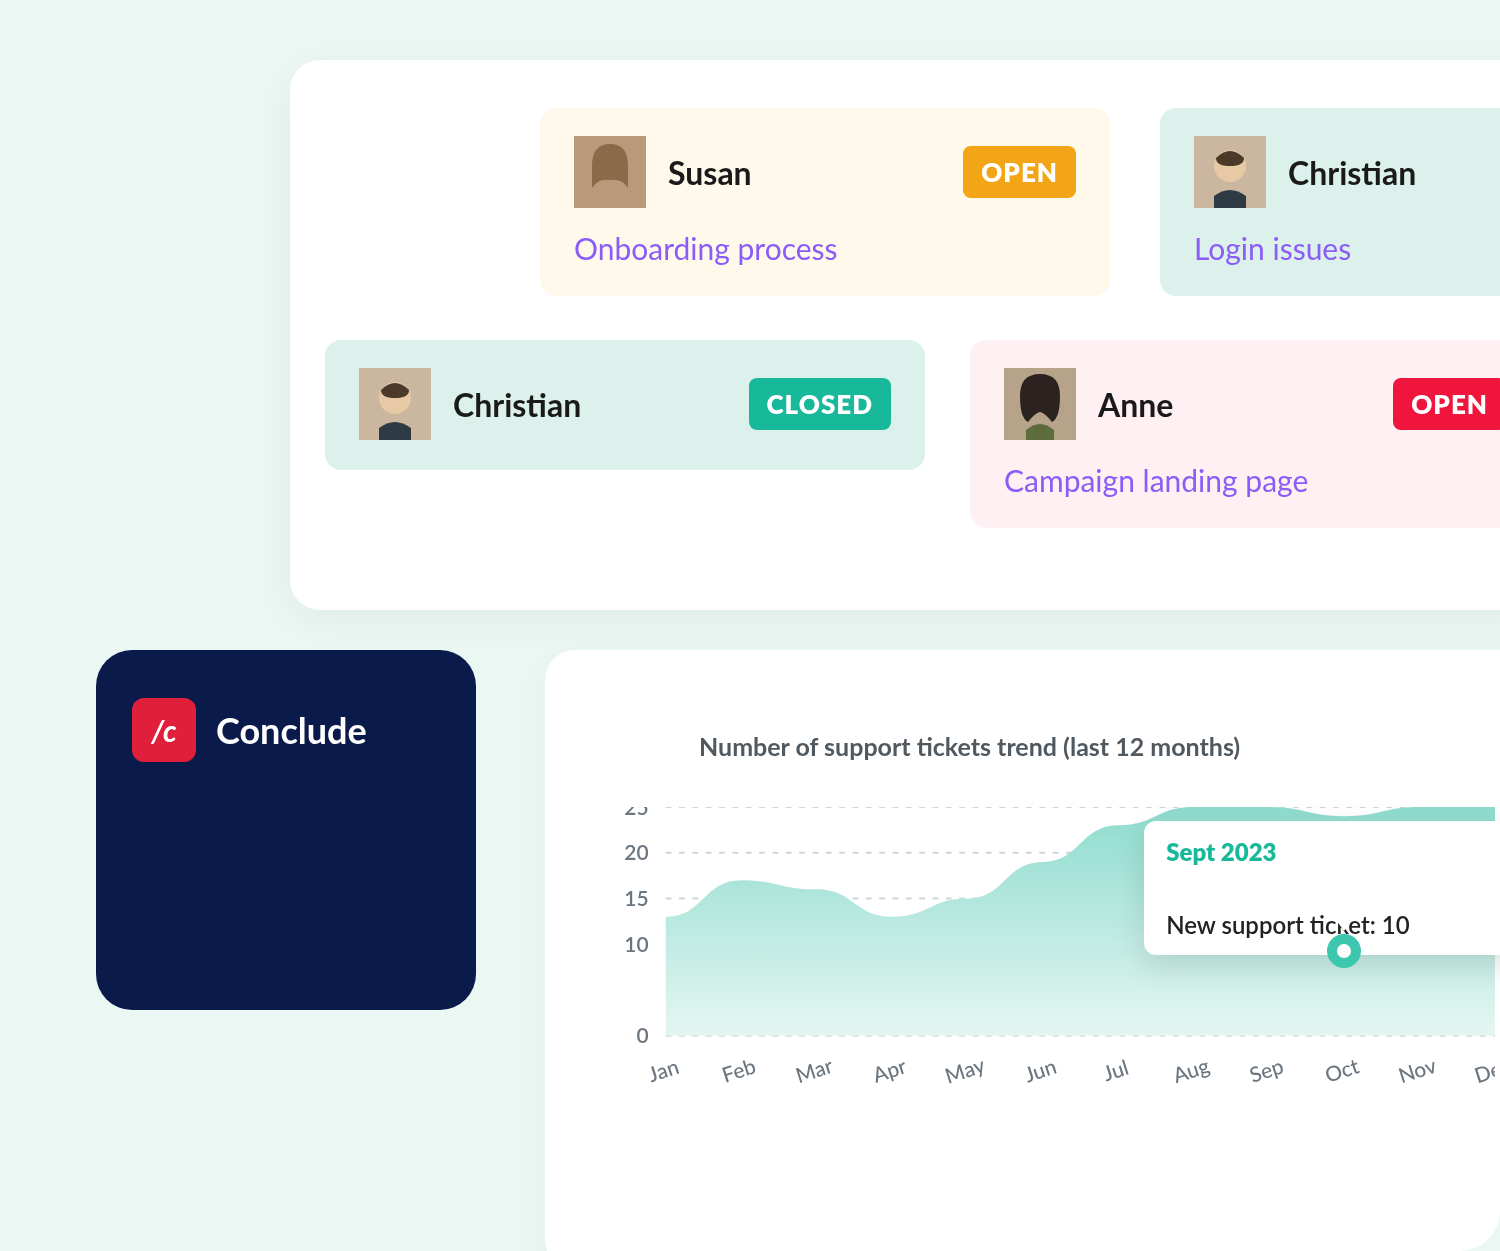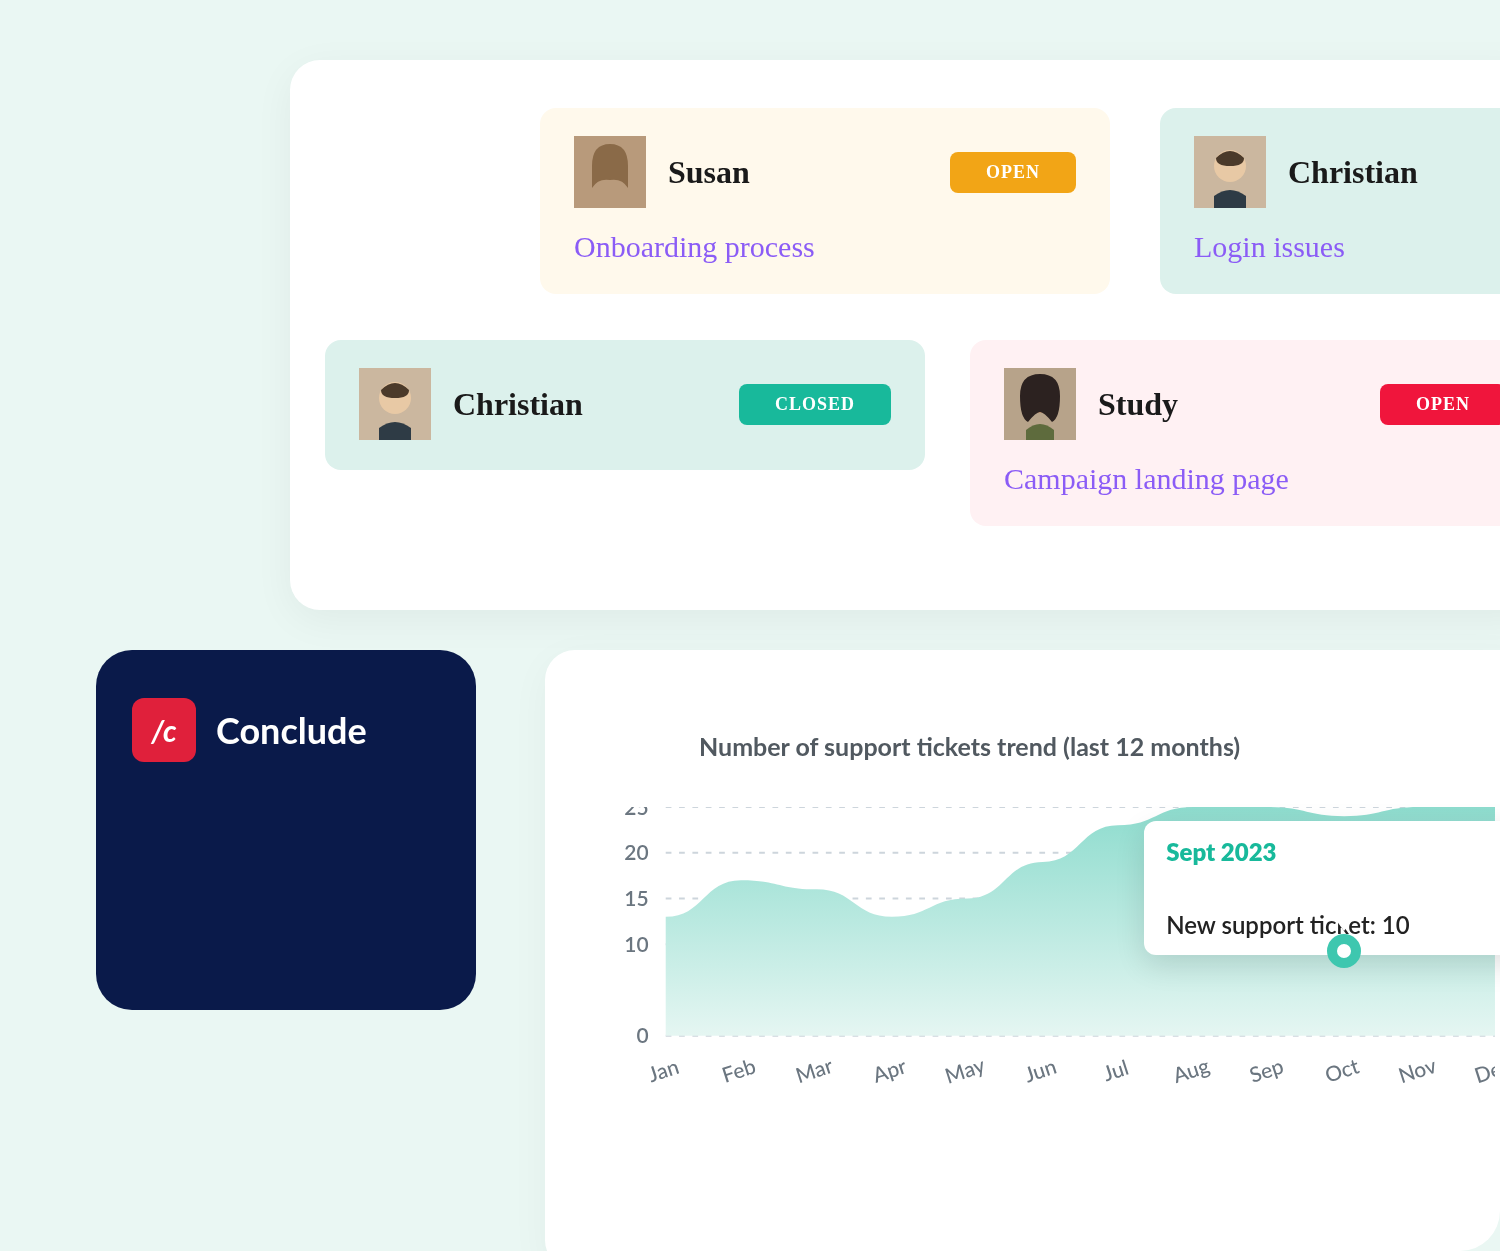--- a/index.html
+++ b/index.html
@@ -20,21 +20,20 @@
     height: 550px;
     background: #fff;
     border-radius: 30px;
     box-shadow: 0 10px 40px rgba(0,0,0,0.05);
     padding: 40px;
   }
   .ticket-card {
     position: absolute;
     border-radius: 16px;
     padding: 28px 34px 30px 34px;
-    font-family: Liberation Serif, serif;
   }
   .ticket-card .header-row {
     display: flex;
     align-items: center;
     gap: 22px;
   }
   .avatar {
     width: 72px;
     height: 72px;
     border-radius: 8px;
@@ -53,24 +52,24 @@
   .ticket-title {
     font-size: 30px;
     font-weight: 400;
     color: #8b5cf6;
     margin-top: 22px;
   }
   .badge {
     display: inline-flex;
     align-items: center;
     justify-content: center;
-    padding: 10px 36px;
+    padding: 10px 18px;
     border-radius: 8px;
     font-weight: 800;
-    font-size: 18px;
+    font-size: 26px;
     color: #fff;
     letter-spacing: 1px;
   }
   .badge.open-orange { background: #f2a516; }
   .badge.closed-teal { background: #18b99b; }
   .badge.open-red    { background: #f0153c; }
 
   
   .card-susan {
     top: 108px; left: 540px; width: 570px; background: #fff9ec;
@@ -268,21 +267,21 @@
 <div class="ticket-card card-anne">
   <div class="header-row">
     <div class="avatar" style="background:#a89078">
       <svg viewBox="0 0 72 72">
           <rect width="72" height="72" fill="#b7a38a"></rect>
           <circle cx="36" cy="30" r="15" fill="#cfa07a"></circle>
           <path d="M16 28 Q16 6 36 6 Q56 6 56 28 Q56 50 48 54 Q40 44 36 44 Q32 44 24 54 Q16 50 16 28" fill="#2c2220"></path>
           <path d="M22 62 Q36 50 50 62 L50 72 L22 72 Z" fill="#5e6b3d"></path>
         </svg>
     </div>
-    <span class="ticket-name">Study</span>
+    <span class="ticket-name">Anne</span>
     <span class="badge open-red">OPEN</span>
   </div>
   <div class="ticket-title">Campaign landing page</div>
 </div>
 
 <div class="app-card">
   <div class="app-header">
     <div class="app-logo">/c</div>
     <div class="app-name">Conclude</div>
   </div>

